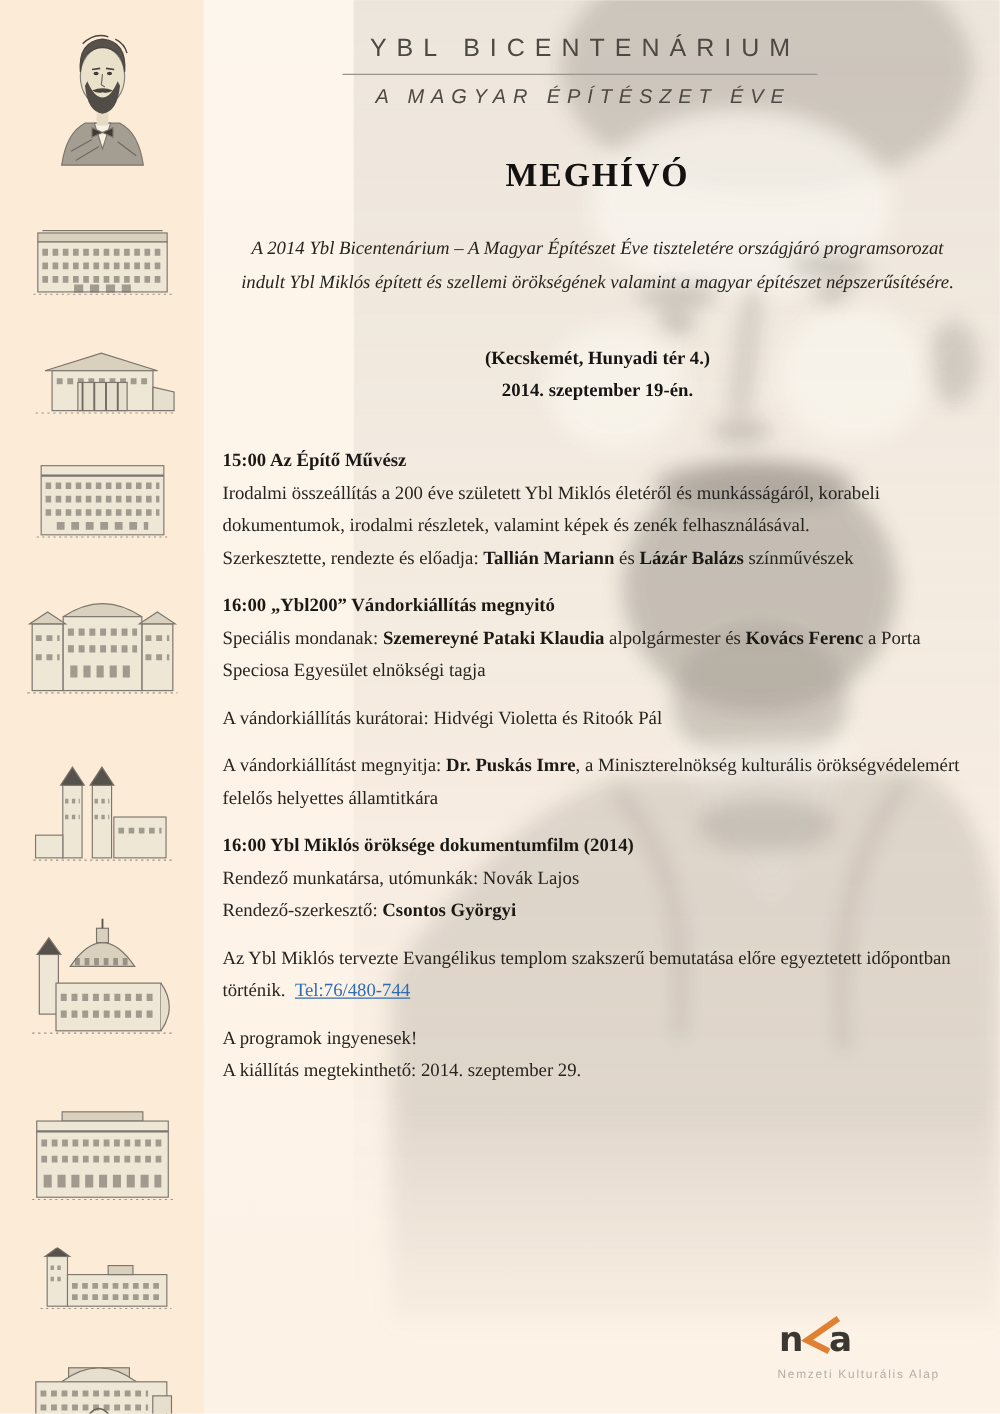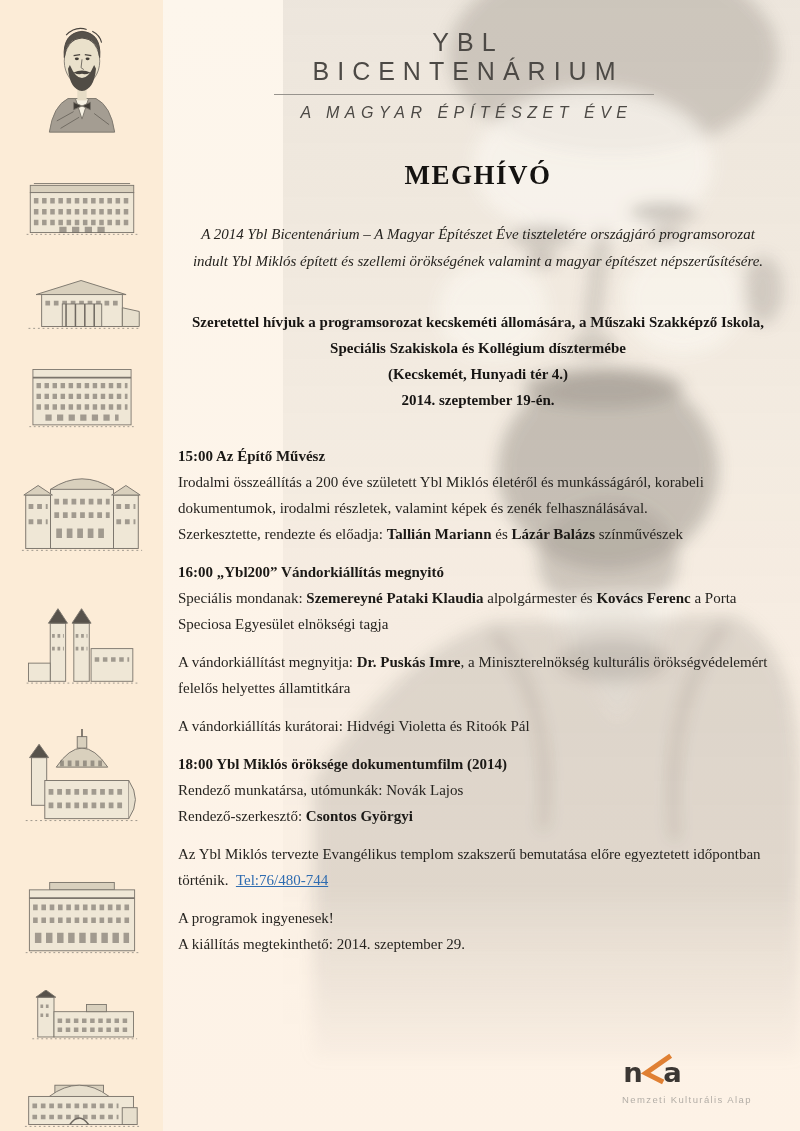--- a/index.html
+++ b/index.html
@@ -9,21 +9,21 @@
   .sidebar{position:absolute;left:0;top:0;width:163px;height:1131px;background:#fcecd7;
            display:flex;flex-direction:column;align-items:center;z-index:2;}
   .side-item{flex:none;}
   .main{position:absolute;left:163px;top:0;width:637px;height:1131px;}
   .watermark{position:absolute;left:0;top:0;width:637px;height:1131px;z-index:0;
              -webkit-mask-image:linear-gradient(to bottom,#000 78%,transparent 96%);
              mask-image:linear-gradient(to bottom,#000 78%,transparent 96%);}
   .content{position:relative;z-index:1;padding:0 22px 0 15px;}
   .header{width:380px;margin:28px 0 0 96px;text-align:center;
           font-family:"Liberation Sans","DejaVu Sans",sans-serif;color:#4c4945;}
-  .ev-title{font-size:25px;letter-spacing:8px;padding-left:8px;}
+  .ev-title{font-size:20px;letter-spacing:8px;padding-left:8px;}
   .rule{border:none;border-top:1px solid #97938d;margin:8px 0 9px;}
   .ev-subtitle{font-size:16px;letter-spacing:5.5px;padding-left:5px;font-style:italic;}
   h1.meghivo{margin:38px 0 0;text-align:center;font-size:27px;letter-spacing:1.5px;
              color:#141210;font-weight:bold;}
   .intro{width:580px;margin:30px auto 0;text-align:center;font-size:15px;line-height:27px;font-style:italic;}
   .invite{width:580px;margin:34px auto 0;text-align:center;font-weight:bold;
           font-size:15px;line-height:26px;color:#171513;}
   .invite p{margin:0;}
   .program{margin-top:30px;font-size:15px;line-height:26px;}
   .program .block{margin:0 0 12px 0;}
@@ -203,43 +203,42 @@
         <div class="ev-title">YBL BICENTENÁRIUM</div>
         <hr class="rule">
         <div class="ev-subtitle">A MAGYAR ÉPÍTÉSZET ÉVE</div>
       </div>
 
       <h1 class="meghivo">MEGHÍVÓ</h1>
 
       <p class="intro">A 2014 Ybl Bicentenárium – A Magyar Építészet Éve tiszteletére országjáró programsorozat indult Ybl Miklós épített és szellemi örökségének valamint a magyar építészet népszerűsítésére.</p>
 
       <div class="invite">
-        <p>Szeretettel hívjuk a programsorozat kecskeméti állomására, a Műszaki Szakképző Iskola, Speciális Szakiskola és Kollégium dísztermébe</p>
         <p>(Kecskemét, Hunyadi tér 4.)</p>
         <p>2014. szeptember 19-én.</p>
       </div>
 
       <div class="program" id="program">
           <div class="block">
             <p><b>15:00 Az Építő Művész</b></p>
             <p><span>Irodalmi összeállítás a 200 éve született Ybl Miklós életéről és munkásságáról, korabeli dokumentumok, irodalmi részletek, valamint képek és zenék felhasználásával.</span></p>
             <p><span>Szerkesztette, rendezte és előadja: </span><b>Tallián Mariann</b><span> és </span><b>Lázár Balázs</b><span> színművészek</span></p>
           </div>
           <div class="block">
             <p><b>16:00 „Ybl200” Vándorkiállítás megnyitó</b></p>
             <p><span>Speciális mondanak: </span><b>Szemereyné Pataki Klaudia</b><span> alpolgármester és </span><b>Kovács Ferenc</b><span> a Porta Speciosa Egyesület elnökségi tagja</span></p>
           </div>
           <div class="block">
+            <p><span>A vándorkiállítás kurátorai: Hidvégi Violetta és Ritoók Pál</span></p>
+          </div>
+          <div class="block">
             <p><span>A vándorkiállítást megnyitja: </span><b>Dr. Puskás Imre</b><span>, a Miniszterelnökség kulturális örökségvédelemért felelős helyettes államtitkára</span></p>
           </div>
           <div class="block">
-            <p><span>A vándorkiállítás kurátorai: Hidvégi Violetta és Ritoók Pál</span></p>
-          </div>
-          <div class="block">
-            <p><b>18:00 Ybl Miklós öröksége dokumentumfilm (2014)</b></p>
+            <p><b>16:00 Ybl Miklós öröksége dokumentumfilm (2014)</b></p>
             <p><span>Rendező munkatársa, utómunkák: Novák Lajos</span></p>
             <p><span>Rendező-szerkesztő: </span><b>Csontos Györgyi</b></p>
           </div>
           <div class="block">
             <p><span>Az Ybl Miklós tervezte Evangélikus templom szakszerű bemutatása előre egyeztetett időpontban történik. &nbsp;</span><a href="#" class="tel-link">Tel:76/480-744</a></p>
           </div>
           <div class="block">
             <p><span>A programok ingyenesek!</span></p>
             <p><span>A kiállítás megtekinthető: 2014. szeptember 29.</span></p>
           </div>

